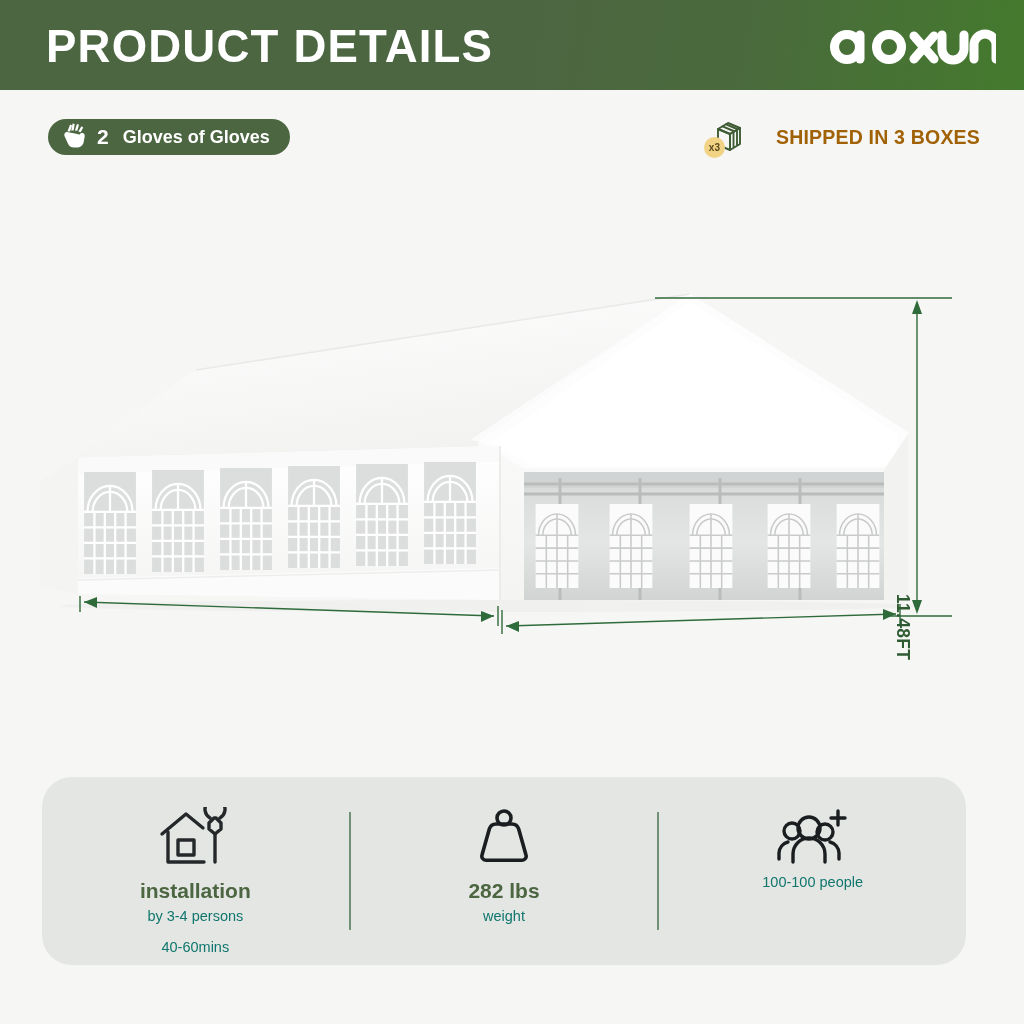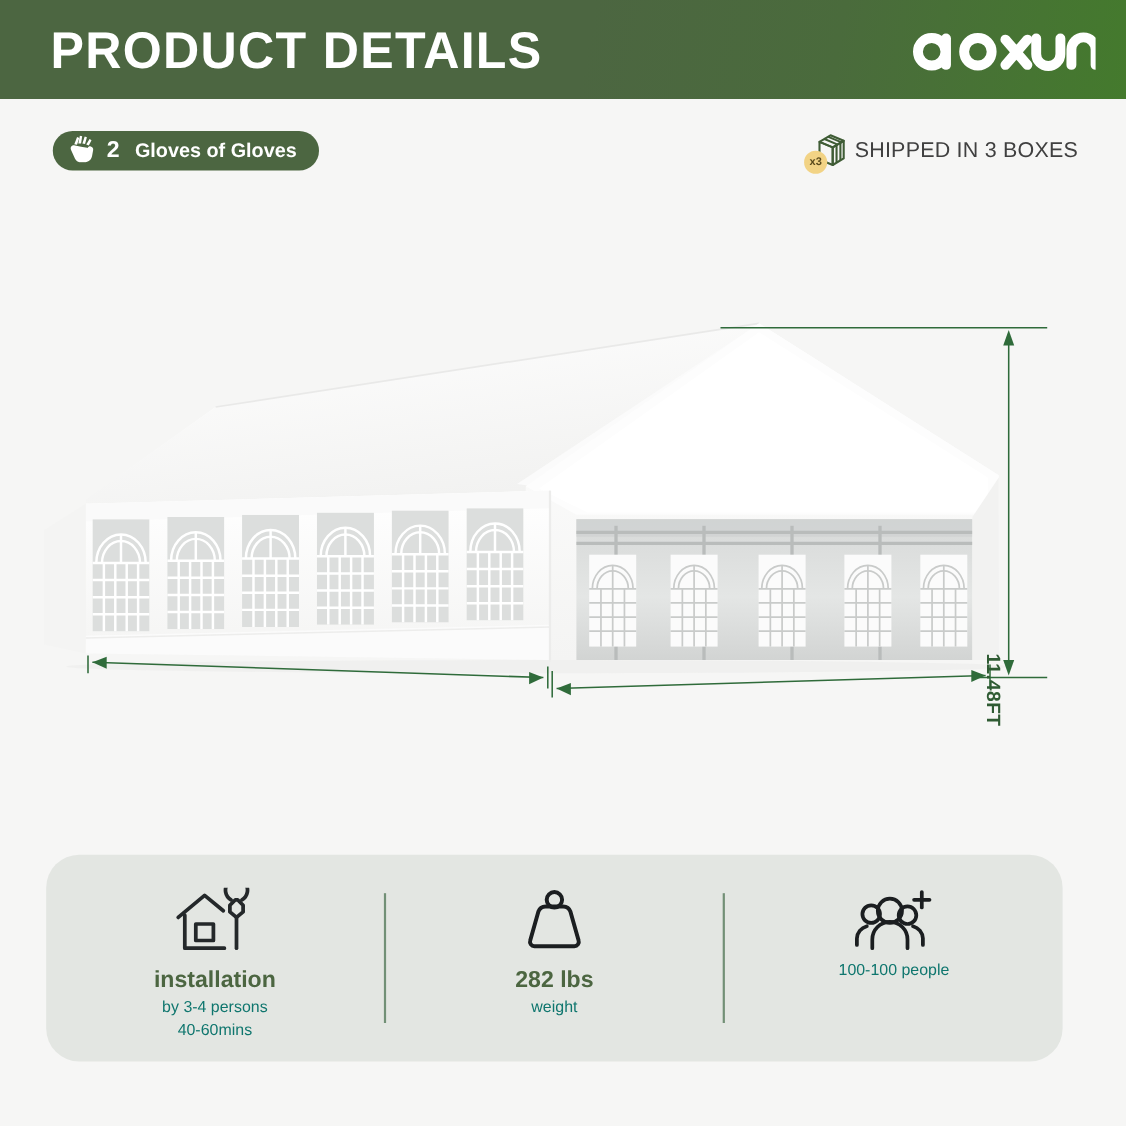--- a/index.html
+++ b/index.html
@@ -62,22 +62,22 @@
   .glove-badge .label {
     color: #ffffff; font-size: 18px; font-weight: bold;
     margin-left: 14px; white-space: nowrap;
   }
   .ship-badge {
     position: absolute; right: 44px; top: 29px;
     height: 36px;
     display: flex; align-items: center;
   }
   .ship-badge .label {
-    color: #404040; font-size: 19.5px; font-weight: normal;
-    letter-spacing: 0.2px; margin-left: 2px; white-space: nowrap;
+    color: #a16207; font-size: 19.5px; font-weight: bold;
+    letter-spacing: 0.2px; margin-left: 28px; white-space: nowrap;
   }
   .box-icon-wrap { position: relative; width: 42px; height: 40px; }
   .x3-chip {
     position: absolute; left: -2px; bottom: -1px;
     width: 21px; height: 21px; border-radius: 50%;
     background: #f2d385;
     display: flex; align-items: center; justify-content: center;
     color: #5a4a1c; font-size: 10px; font-weight: bold;
   }
 
@@ -351,21 +351,21 @@
             <path d="M10 25 L10 55 L46 55"></path>
             <rect x="20" y="33" width="16" height="15"></rect>
             <path d="M56 11 L51 16 L51 22 L57 27 L63 22 L63 16 L58 11 A10 10 0 0 1 56 11 Z"></path>
             <line x1="57" y1="27" x2="57" y2="55"></line>
             <path d="M52 11 A10 10 0 1 1 62 11"></path>
           </g>
         </svg>
       </span>
       <div class="info-title">installation</div>
       <div class="info-sub">by 3-4 persons</div>
-      <div class="info-sub" style="margin-top:2px">40-60mins</div>
+      <div class="info-sub" style="margin-top:12px">40-60mins</div>
     </div>
 
     <div class="vdivider"></div>
 
     <div class="info-col">
       <span class="icon">
         <svg width="62" height="62" viewBox="0 0 62 62" aria-hidden="true">
           <g fill="none" stroke="#1b1e20" stroke-width="3.6" stroke-linejoin="round">
             <circle cx="31" cy="11" r="7"></circle>
             <path d="M23 17 h16 a7 7 0 0 1 6.6 4.8 L53 48 a4 4 0 0 1 -3.8 5.2 H12.8 A4 4 0 0 1 9 48 L16.4 21.8 A7 7 0 0 1 23 17 Z"></path>

